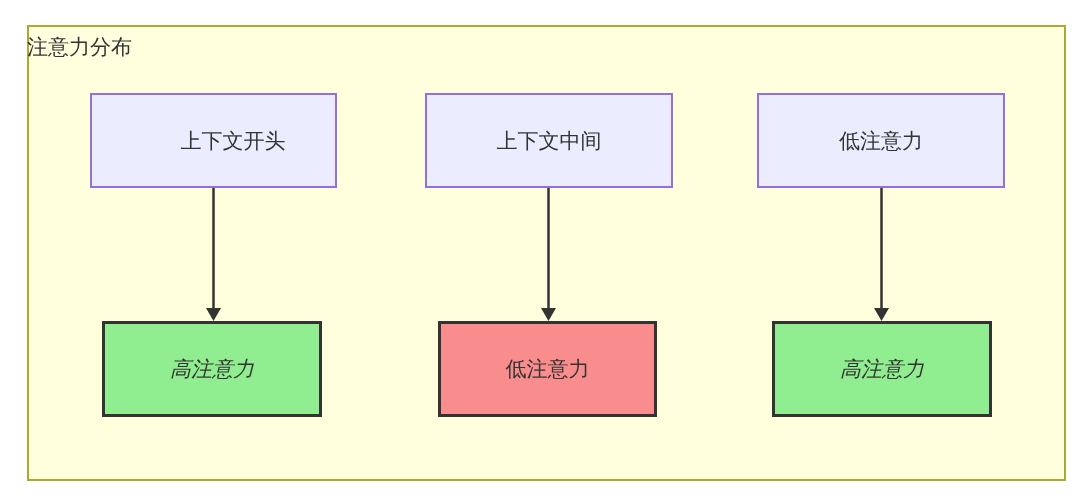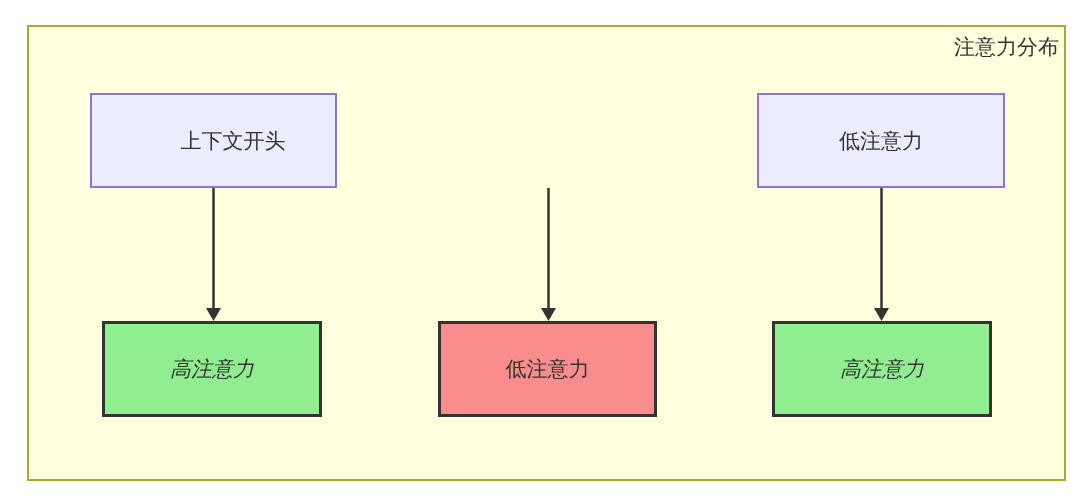--- a/index.html
+++ b/index.html
@@ -20,24 +20,24 @@
     left: 27px;
     top: 25px;
     width: 1039px;
     height: 456px;
     box-sizing: border-box;
     background: var(--container-fill, #ffffde);
     border: 2px solid var(--container-border, #aaaa33);
   }
   .diagram-title {
     position: absolute;
-    left: 20px;
+    left: 27px;
     top: 33px;
     width: 1039px;
-    text-align: right;
+    text-align: left;
     font-size: 21px;
     color: var(--text, #333333);
   }
   .node {
     position: absolute;
     box-sizing: border-box;
     display: flex;
     align-items: center;
     justify-content: center;
     font-size: 21px;
@@ -88,20 +88,23 @@
 <div id="page">
 
   <div class="subgraph"></div>
 
   <div class="diagram-title">注意力分布</div>
 
   <div class="node ctx" id="node-ctx-start">
     <span>上下文开头</span>
   </div>
 
+  <div class="node ctx" id="node-ctx-middle">
+    <span>上下文中间</span>
+  </div>
 
   <div class="node ctx" id="node-ctx-end">
     <span>低注意力</span>
   </div>
 
   <div class="node attn high" id="node-attn-left">
     <span>高注意力</span>
   </div>
 
   <div class="node attn low" id="node-attn-middle">

